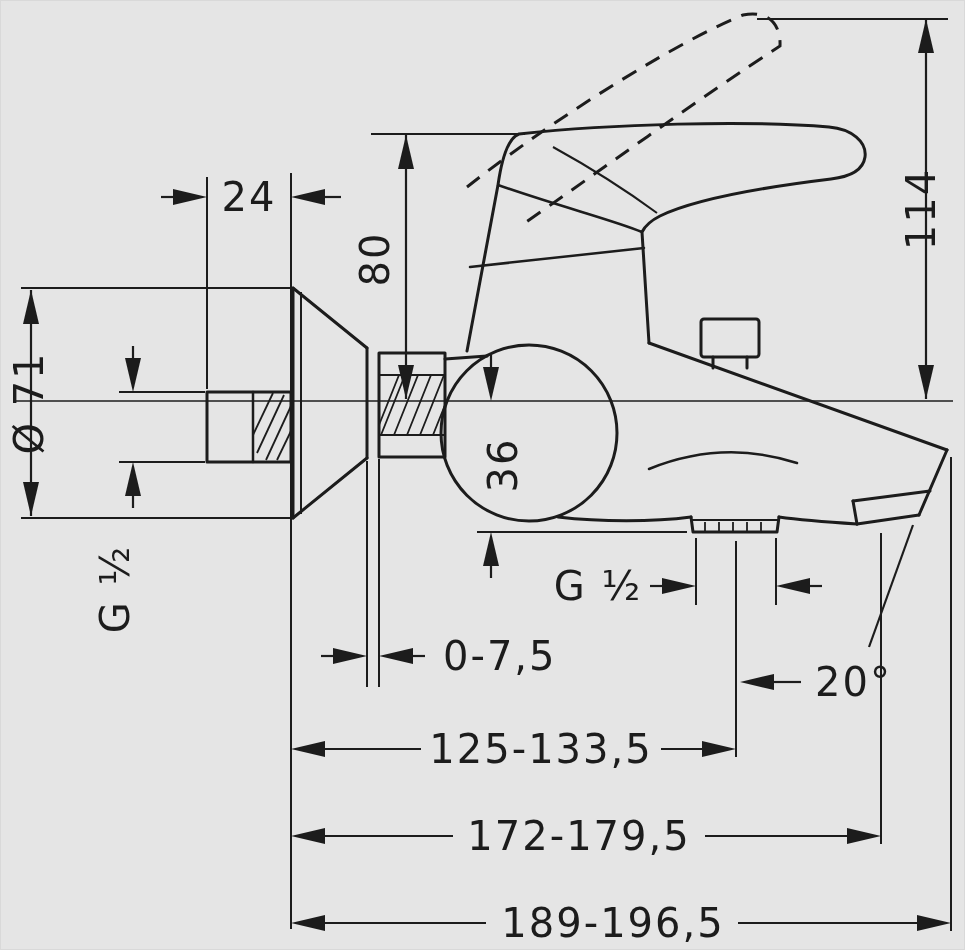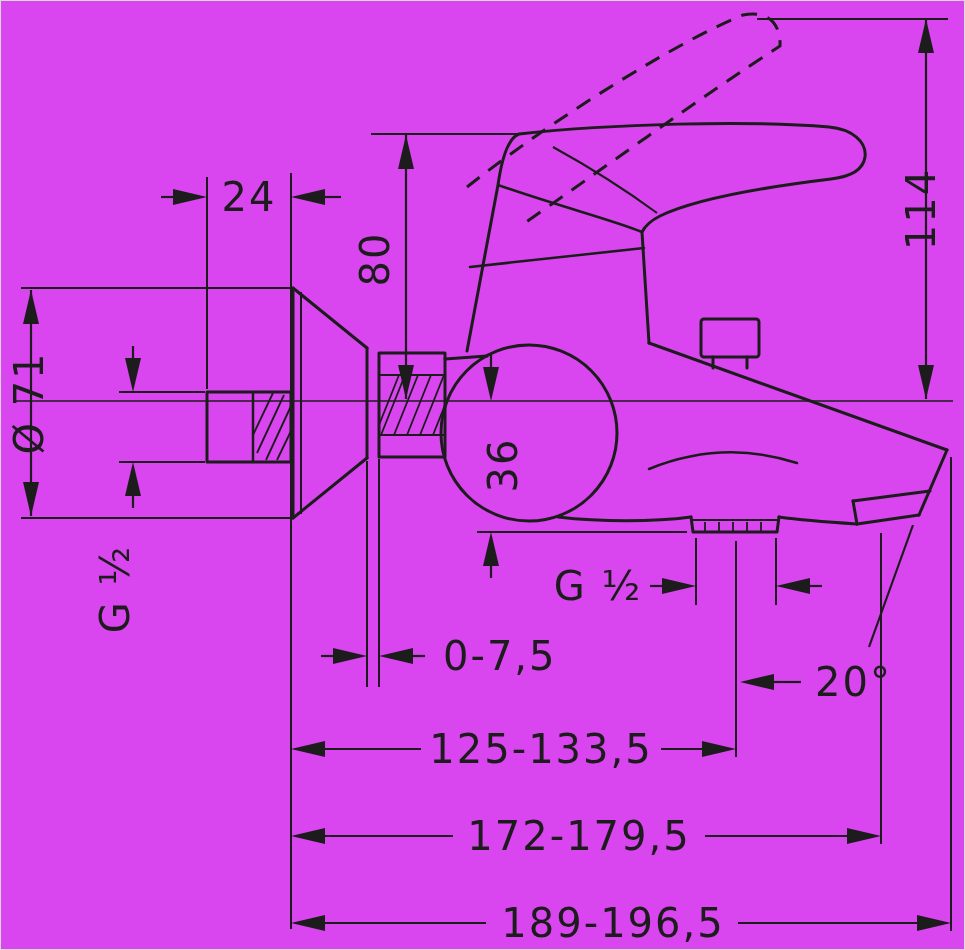--- a/index.html
+++ b/index.html
@@ -1,17 +1,17 @@
 <!DOCTYPE html>
 <html><head>
 <meta charset="utf-8">
 <style>
   html,body{margin:0;padding:0;background:#fff;}
   .page{
-    width:965px;height:950px;background:#d946ef;position:relative;overflow:hidden;
+    width:965px;height:950px;background:#e5e5e5;position:relative;overflow:hidden;
     border:1px solid #d9d9d9;box-sizing:border-box;
     font-family:"DejaVu Sans",sans-serif;
   }
   svg{display:block;}
   .outline{fill:none;stroke:#1c1c1c;stroke-width:3;stroke-linejoin:round;stroke-linecap:round;}
   .med{fill:none;stroke:#1c1c1c;stroke-width:2.5;stroke-linecap:round;}
   .thin{fill:none;stroke:#1c1c1c;stroke-width:2;stroke-linecap:butt;}
   .hatch{fill:none;stroke:#1c1c1c;stroke-width:1.8;}
   .dashed{fill:none;stroke:#1c1c1c;stroke-width:3;stroke-dasharray:16 11;stroke-linecap:butt;}
   .center{fill:none;stroke:#1c1c1c;stroke-width:1.5;}

